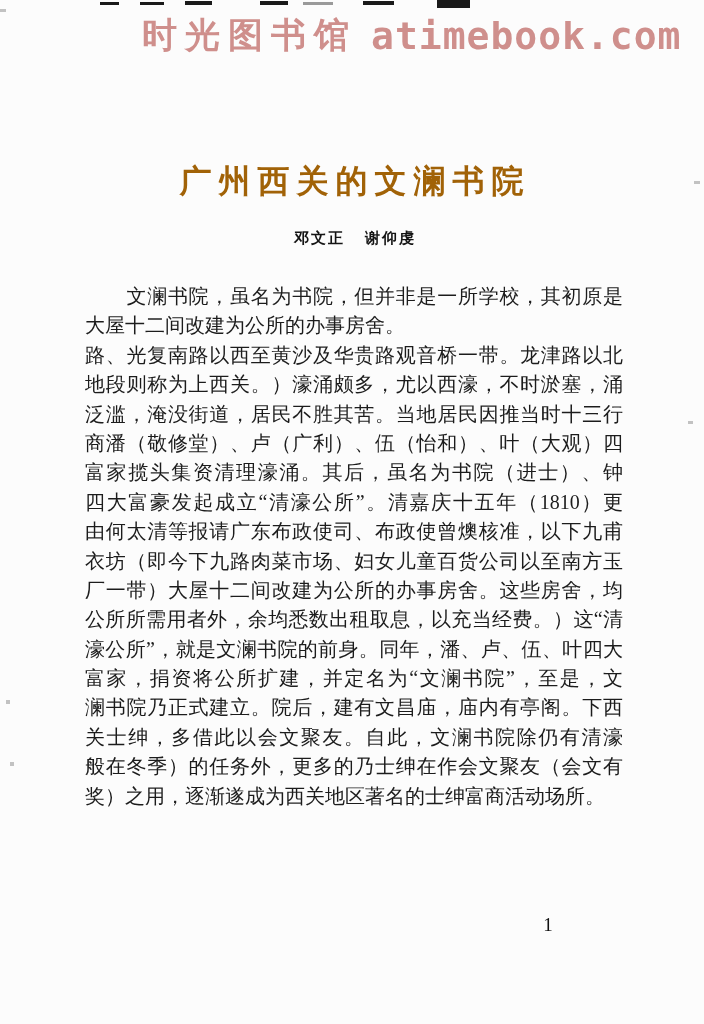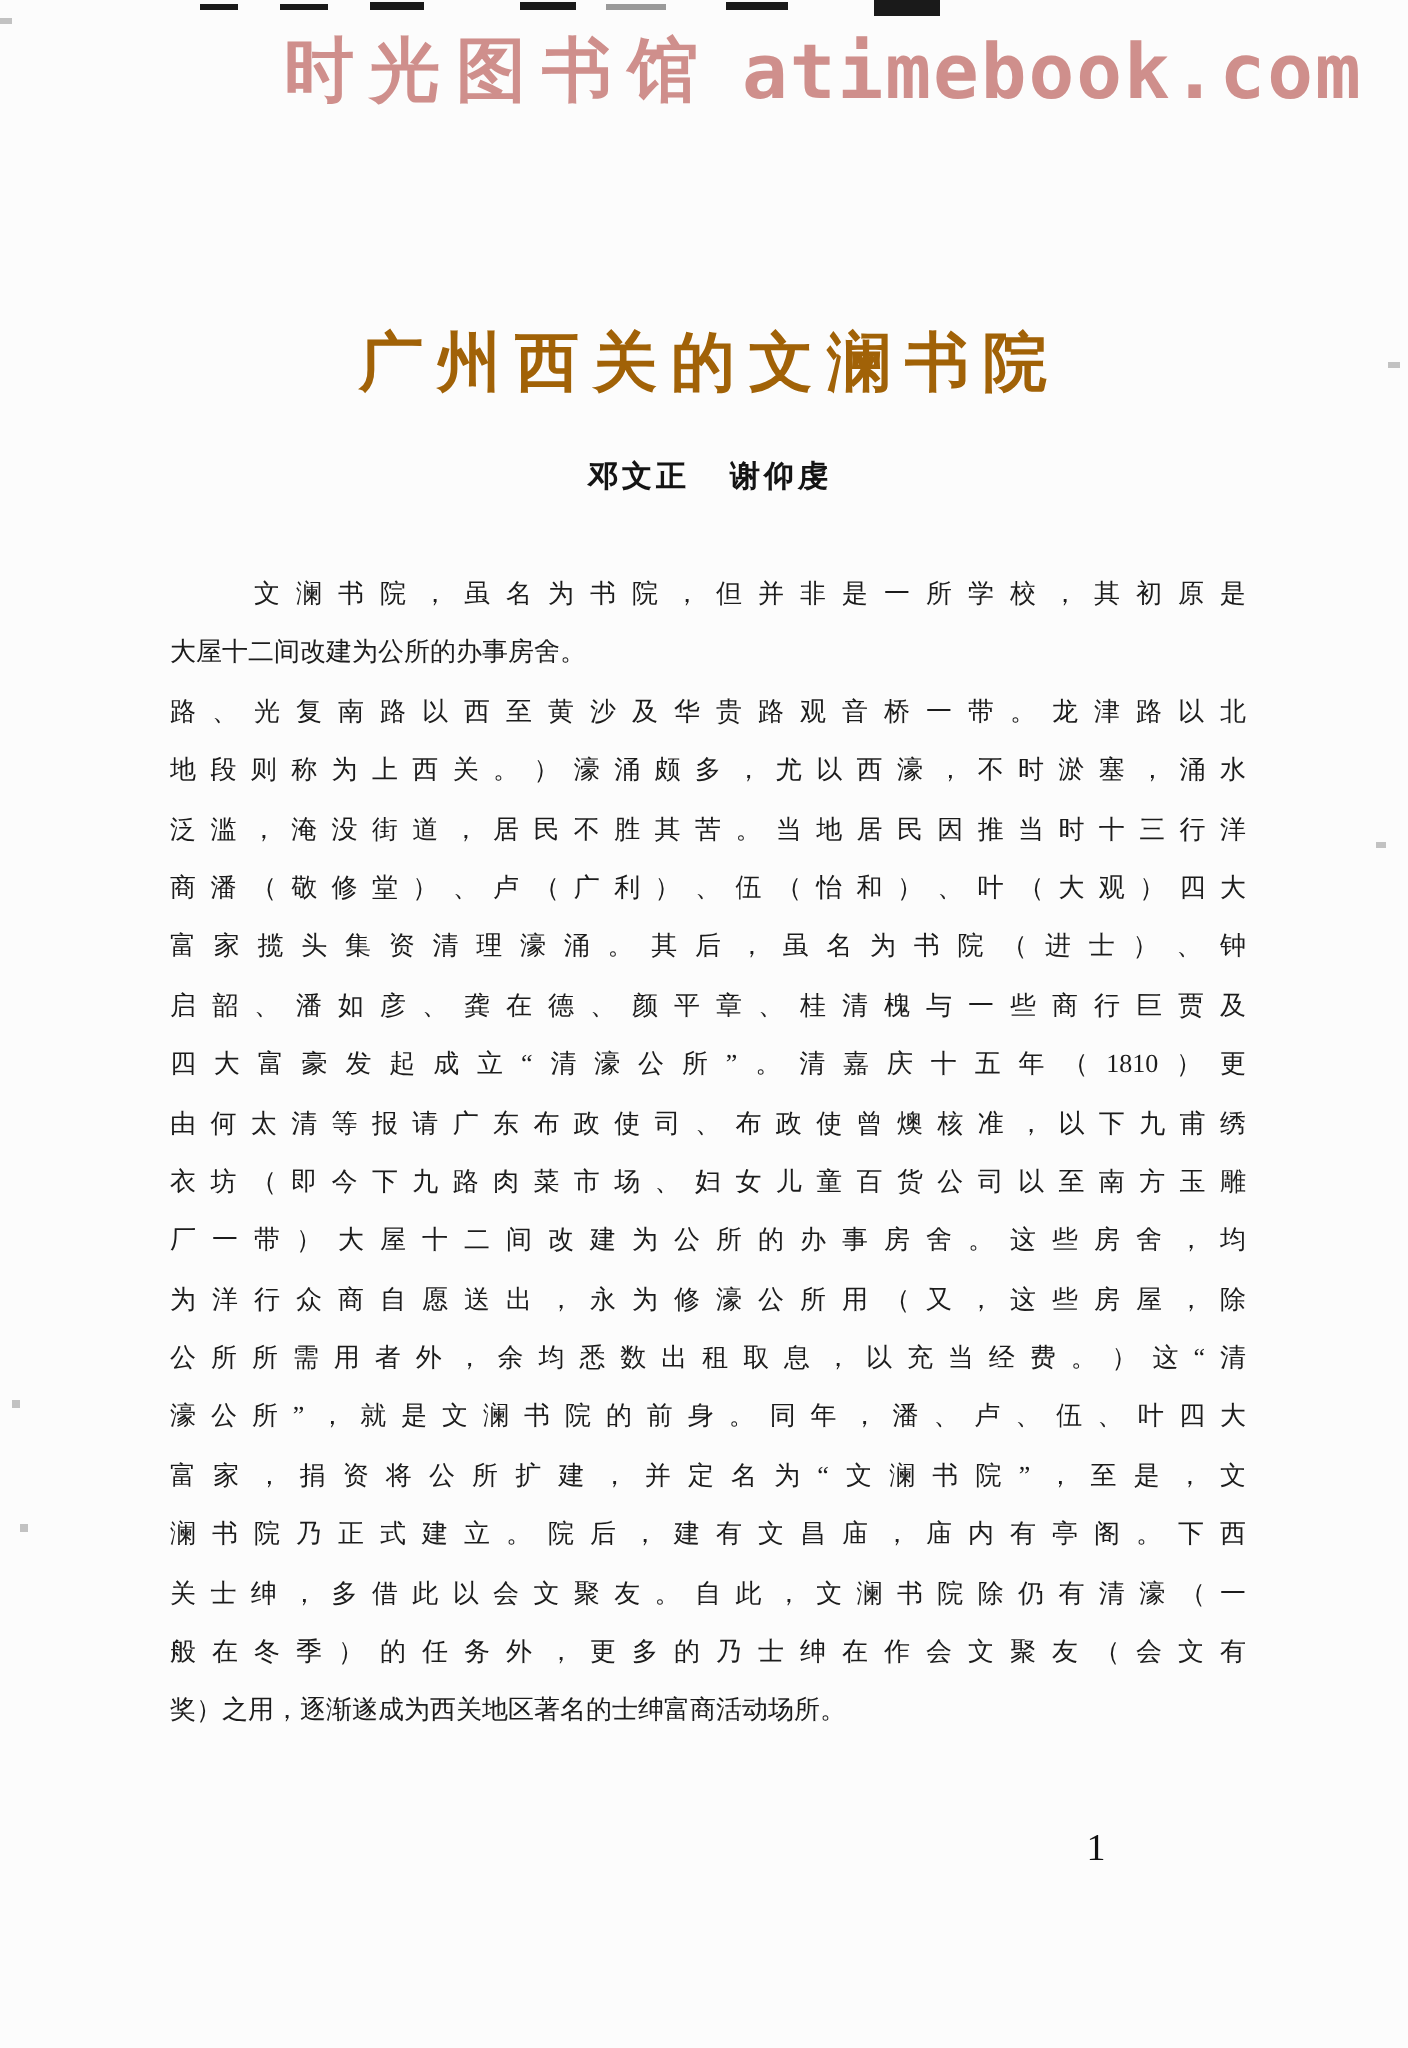--- a/index.html
+++ b/index.html
@@ -72,21 +72,21 @@
 
   .body-text {
     position: absolute;
     top: 282px;
     left: 85px;
     width: 538px;
   }
   .bline {
     height: 29.4px;
     line-height: 29.4px;
-    font-size: 13px;
+    font-size: 20px;
     text-align: justify;
     text-align-last: justify;
     overflow: hidden;
     color: #1c1c1c;
   }
   .bline.end {
     text-align-last: left;
   }
 
   .page-number {
@@ -129,26 +129,24 @@
   </div>
 
   <div class="body-text">
     <div class="bline">　　文澜书院，虽名为书院，但并非是一所学校，其初原是</div>
     <div class="bline end">大屋十二间改建为公所的办事房舍。</div>
     <div class="bline">路、光复南路以西至黄沙及华贵路观音桥一带。龙津路以北</div>
     <div class="bline">地段则称为上西关。）濠涌颇多，尤以西濠，不时淤塞，涌水</div>
     <div class="bline">泛滥，淹没街道，居民不胜其苦。当地居民因推当时十三行洋</div>
     <div class="bline">商潘（敬修堂）、卢（广利）、伍（怡和）、叶（大观）四大</div>
     <div class="bline">富家揽头集资清理濠涌。其后，虽名为书院（进士）、钟</div>
-    <div class="bline">启韶、潘如彦、龚在德、颜平章、桂清槐与一些商行巨贾及</div>
     <div class="bline">四大富豪发起成立“清濠公所”。清嘉庆十五年（1810）更</div>
     <div class="bline">由何太清等报请广东布政使司、布政使曾燠核准，以下九甫绣</div>
     <div class="bline">衣坊（即今下九路肉菜市场、妇女儿童百货公司以至南方玉雕</div>
     <div class="bline">厂一带）大屋十二间改建为公所的办事房舍。这些房舍，均</div>
-    <div class="bline">为洋行众商自愿送出，永为修濠公所用（又，这些房屋，除</div>
     <div class="bline">公所所需用者外，余均悉数出租取息，以充当经费。）这“清</div>
     <div class="bline">濠公所”，就是文澜书院的前身。同年，潘、卢、伍、叶四大</div>
     <div class="bline">富家，捐资将公所扩建，并定名为“文澜书院”，至是，文</div>
     <div class="bline">澜书院乃正式建立。院后，建有文昌庙，庙内有亭阁。下西</div>
     <div class="bline">关士绅，多借此以会文聚友。自此，文澜书院除仍有清濠（一</div>
     <div class="bline">般在冬季）的任务外，更多的乃士绅在作会文聚友（会文有</div>
     <div class="bline end">奖）之用，逐渐遂成为西关地区著名的士绅富商活动场所。</div>
   </div>
 
   <div class="page-number">1</div>

